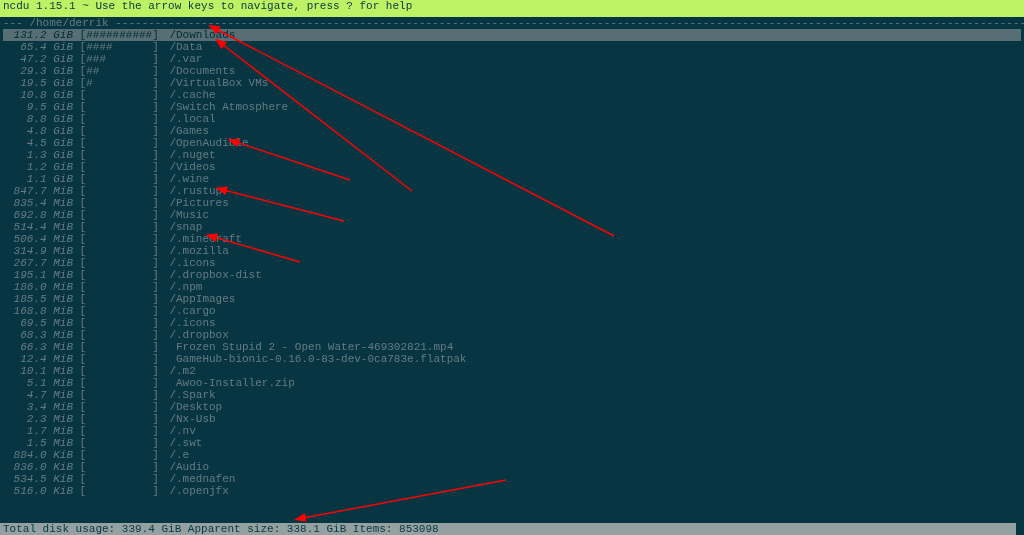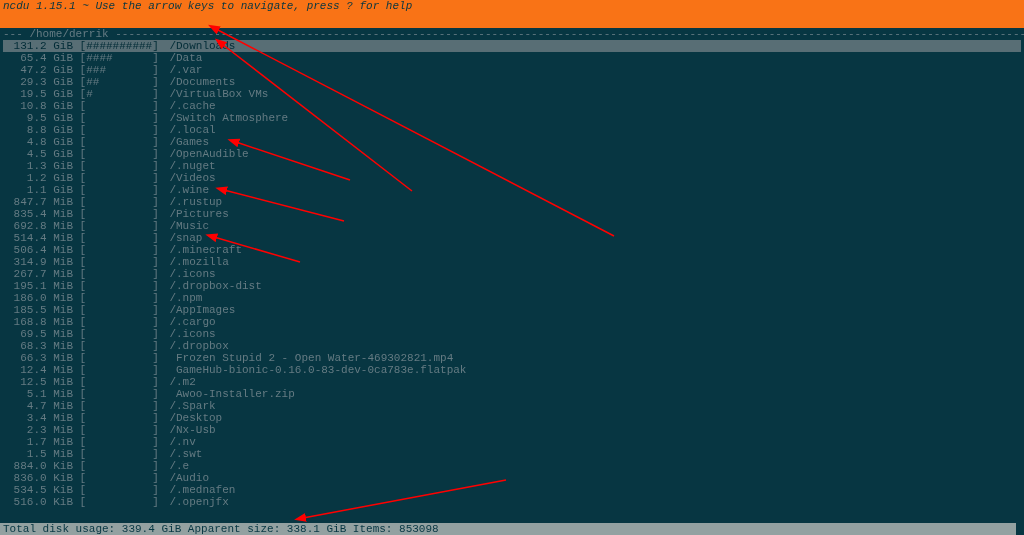--- a/index.html
+++ b/index.html
@@ -8,46 +8,45 @@
     color: #657b83;
     font-family: "Courier New", monospace;
     font-size: 11px;
     line-height: 12px;
     width: 1024px;
     height: 535px;
     overflow: hidden;
     position: relative;
   }
   .header {
-    background: #f97316;
+    background: #bef264;
     color: #073642;
     padding: 0 3px;
-    height: 28px;
+    height: 17px;
     white-space: nowrap;
-    font-style: italic;
   }
   .path-line {
     color: #657b83;
     padding: 0 3px;
     height: 12px;
     white-space: nowrap;
   }
   .rows {
     padding: 0 3px;
   }
   .row {
     height: 12px;
     white-space: pre;
     color: #657b83;
   }
   .row.selected {
     background: #586e75;
     color: #002b36;
   }
-  .row .size { display: inline-block; width: 70px; text-align: right; }
+  .row .size { display: inline-block; width: 70px; text-align: right; font-style: italic; }
   .row .open { display: inline-block; }
   .row .bar  { display: inline-block; width: 66px; }
   .row .close{ display: inline-block; }
   .row .name { display: inline-block; padding-left: 4px; }
   .footer {
     position: absolute;
     left: 0; right: 8px; bottom: 0;
     background: #93a1a1;
     color: #073642;
     height: 12px;
@@ -92,21 +91,21 @@
     <div class="row"><span class="size">314.9 MiB</span><span class="open"> [</span><span class="bar">          </span><span class="close">] </span><span class="name">/.mozilla</span></div>
     <div class="row"><span class="size">267.7 MiB</span><span class="open"> [</span><span class="bar">          </span><span class="close">] </span><span class="name">/.icons</span></div>
     <div class="row"><span class="size">195.1 MiB</span><span class="open"> [</span><span class="bar">          </span><span class="close">] </span><span class="name">/.dropbox-dist</span></div>
     <div class="row"><span class="size">186.0 MiB</span><span class="open"> [</span><span class="bar">          </span><span class="close">] </span><span class="name">/.npm</span></div>
     <div class="row"><span class="size">185.5 MiB</span><span class="open"> [</span><span class="bar">          </span><span class="close">] </span><span class="name">/AppImages</span></div>
     <div class="row"><span class="size">168.8 MiB</span><span class="open"> [</span><span class="bar">          </span><span class="close">] </span><span class="name">/.cargo</span></div>
     <div class="row"><span class="size">69.5 MiB</span><span class="open"> [</span><span class="bar">          </span><span class="close">] </span><span class="name">/.icons</span></div>
     <div class="row"><span class="size">68.3 MiB</span><span class="open"> [</span><span class="bar">          </span><span class="close">] </span><span class="name">/.dropbox</span></div>
     <div class="row"><span class="size">66.3 MiB</span><span class="open"> [</span><span class="bar">          </span><span class="close">] </span><span class="name"> Frozen Stupid 2 - Open Water-469302821.mp4</span></div>
     <div class="row"><span class="size">12.4 MiB</span><span class="open"> [</span><span class="bar">          </span><span class="close">] </span><span class="name"> GameHub-bionic-0.16.0-83-dev-0ca783e.flatpak</span></div>
-    <div class="row"><span class="size">12.5 MiB</span><span class="open"> [</span><span class="bar">          </span><span class="close">] </span><span class="name">/.m2</span></div>
+    <div class="row"><span class="size">10.1 MiB</span><span class="open"> [</span><span class="bar">          </span><span class="close">] </span><span class="name">/.m2</span></div>
     <div class="row"><span class="size">5.1 MiB</span><span class="open"> [</span><span class="bar">          </span><span class="close">] </span><span class="name"> Awoo-Installer.zip</span></div>
     <div class="row"><span class="size">4.7 MiB</span><span class="open"> [</span><span class="bar">          </span><span class="close">] </span><span class="name">/.Spark</span></div>
     <div class="row"><span class="size">3.4 MiB</span><span class="open"> [</span><span class="bar">          </span><span class="close">] </span><span class="name">/Desktop</span></div>
     <div class="row"><span class="size">2.3 MiB</span><span class="open"> [</span><span class="bar">          </span><span class="close">] </span><span class="name">/Nx-Usb</span></div>
     <div class="row"><span class="size">1.7 MiB</span><span class="open"> [</span><span class="bar">          </span><span class="close">] </span><span class="name">/.nv</span></div>
     <div class="row"><span class="size">1.5 MiB</span><span class="open"> [</span><span class="bar">          </span><span class="close">] </span><span class="name">/.swt</span></div>
     <div class="row"><span class="size">884.0 KiB</span><span class="open"> [</span><span class="bar">          </span><span class="close">] </span><span class="name">/.e</span></div>
     <div class="row"><span class="size">836.0 KiB</span><span class="open"> [</span><span class="bar">          </span><span class="close">] </span><span class="name">/Audio</span></div>
     <div class="row"><span class="size">534.5 KiB</span><span class="open"> [</span><span class="bar">          </span><span class="close">] </span><span class="name">/.mednafen</span></div>
     <div class="row"><span class="size">516.0 KiB</span><span class="open"> [</span><span class="bar">          </span><span class="close">] </span><span class="name">/.openjfx</span></div>

